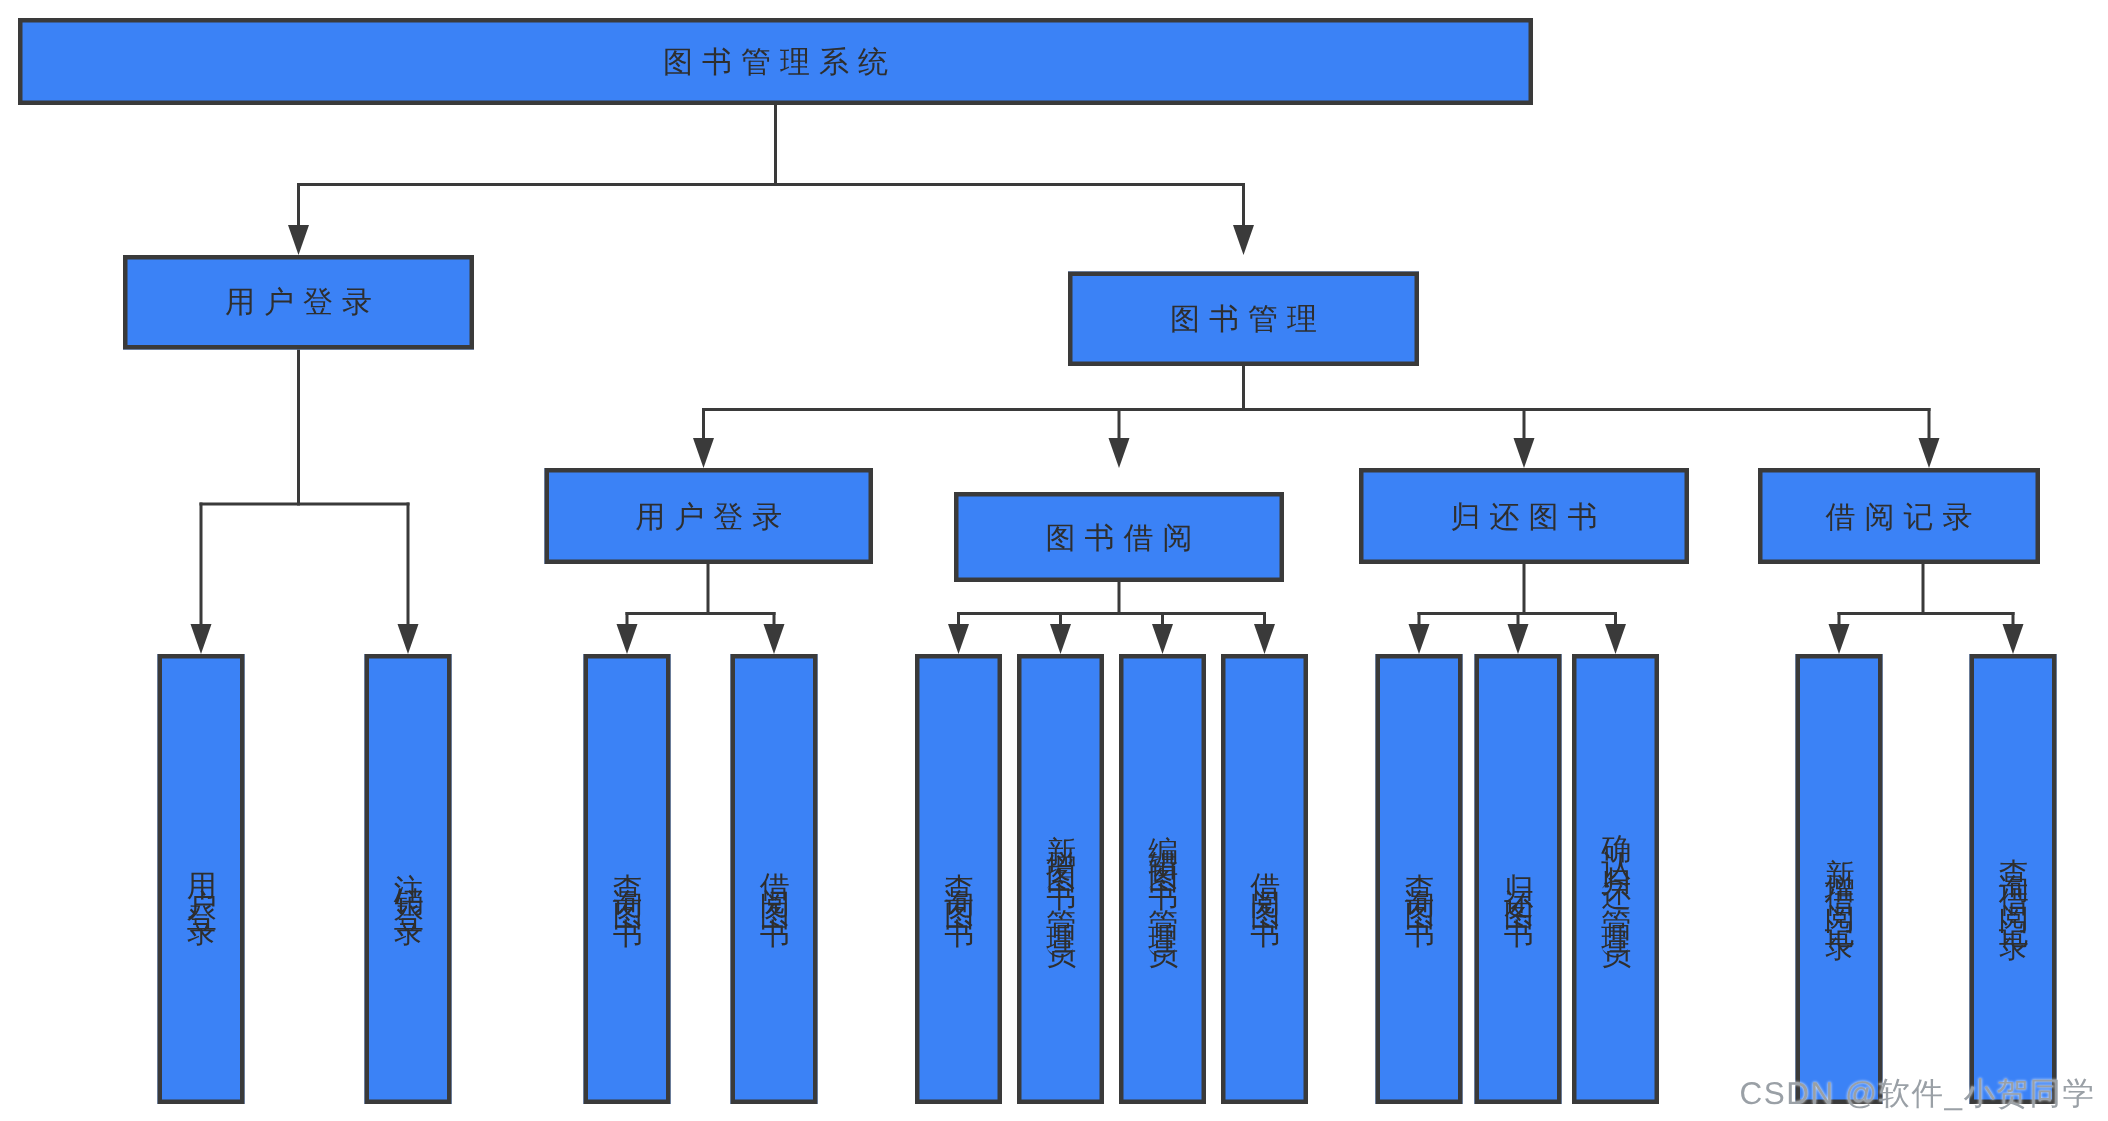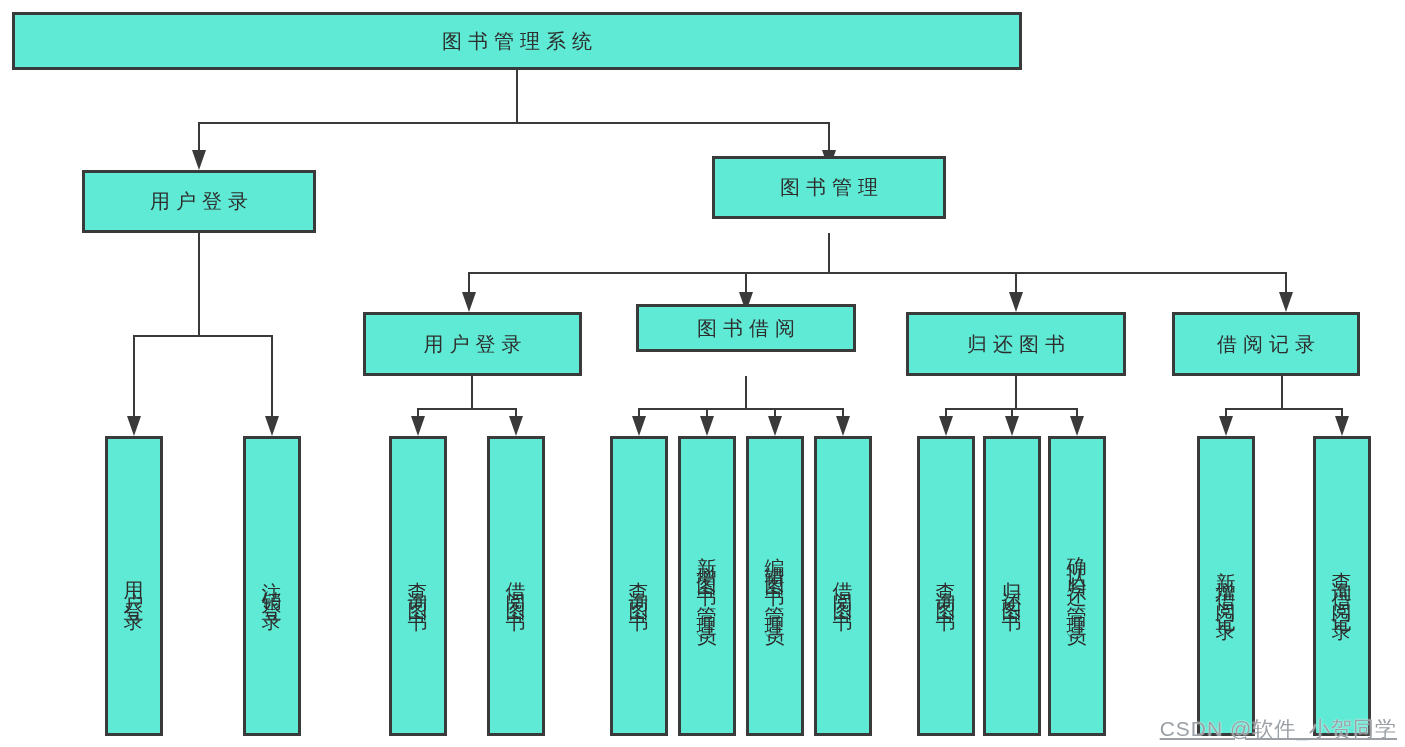--- a/index.html
+++ b/index.html
@@ -11,21 +11,21 @@
   #canvas {
     position: relative;
     width: 1405px;
     height: 747px;
     background: #ffffff;
     overflow: hidden;
   }
   .box {
     position: absolute;
     border: 3px solid #3a3a3a;
-    background: #5eead4;
+    background: #3b82f6;
     display: flex;
     align-items: center;
     justify-content: center;
     box-sizing: border-box;
     color: #2e2e2e;
   }
   .box.h span {
     font-size: 20px;
     letter-spacing: 6px;
     text-indent: 6px;
@@ -52,21 +52,20 @@
   }
   #watermark {
     position: absolute;
     right: 8px;
     bottom: 4px;
     font-size: 21px;
     color: #9aa0a6;
     letter-spacing: 1px;
     text-shadow: 0 0 2px #ffffff;
     white-space: nowrap;
-    text-decoration: underline;
   }
 </style>
 </head>
 <body>
 
 <div id="canvas">
 
   <div id="connectors">
       <div class="vline" style="left: 516px; top: 70px; width: 2px; height: 54px;"></div>
       <div class="vline" style="left: 198px; top: 233px; width: 2px; height: 104px;"></div>
@@ -122,28 +121,28 @@
       <div class="arrowhead" style="left: 1335px; top: 416px;"></div>
     </div>
 
   <div class="box h" style="left:12px; top:12px; width:1010px; height:58px">
     <span>图书管理系统</span>
   </div>
 
   <div class="box h" style="left:82px; top:170px; width:234px; height:63px">
     <span>用户登录</span>
   </div>
-  <div class="box h" style="left:712px; top:156px; width:234px; height:63px">
+  <div class="box h" style="left:712px; top:181px; width:234px; height:63px">
     <span>图书管理</span>
   </div>
 
   <div class="box h" style="left:363px; top:312px; width:219px; height:64px">
     <span>用户登录</span>
   </div>
-  <div class="box h" style="left:636px; top:304px; width:220px; height:48px">
+  <div class="box h" style="left:636px; top:328px; width:220px; height:60px">
     <span>图书借阅</span>
   </div>
   <div class="box h" style="left:906px; top:312px; width:220px; height:64px">
     <span>归还图书</span>
   </div>
   <div class="box h" style="left:1172px; top:312px; width:188px; height:64px">
     <span>借阅记录</span>
   </div>
 
   <div class="box v" style="left:105px; top:436px; width:58px; height:300px">

